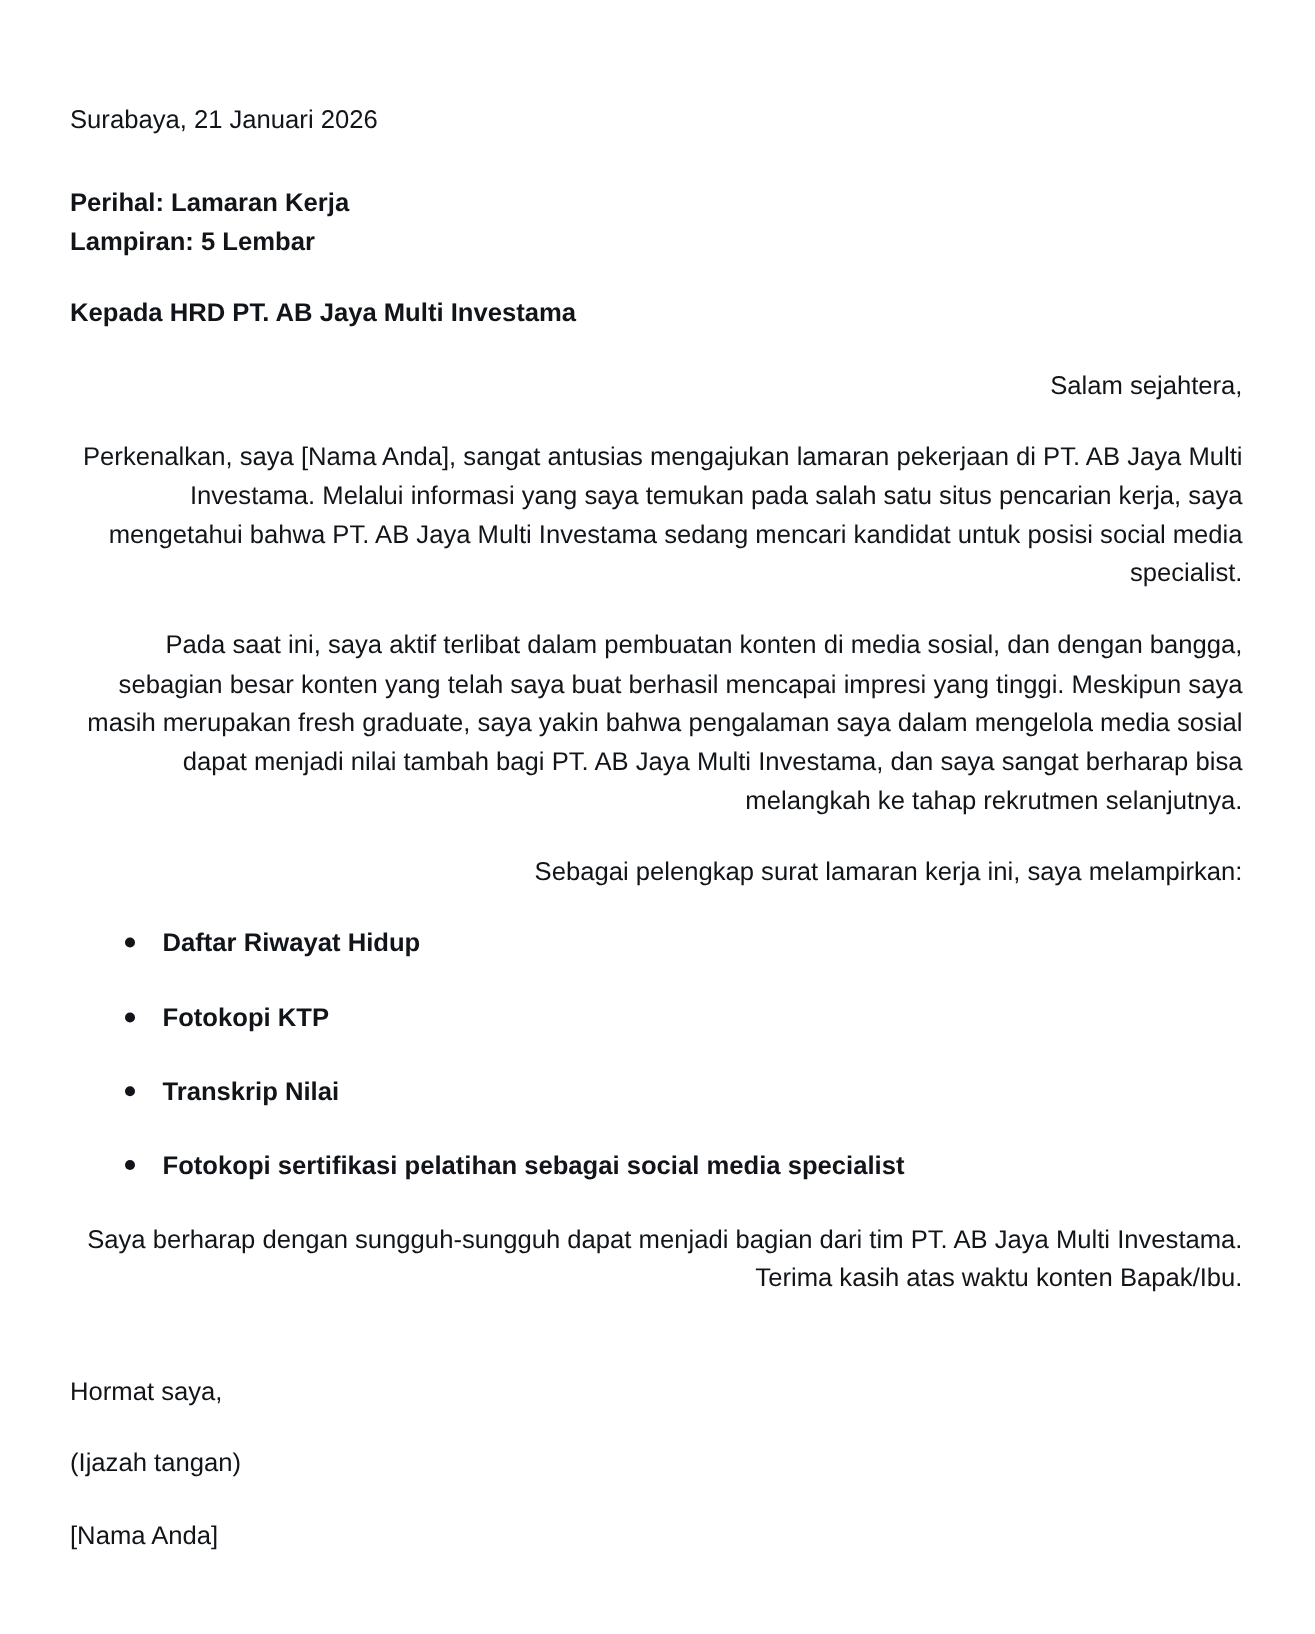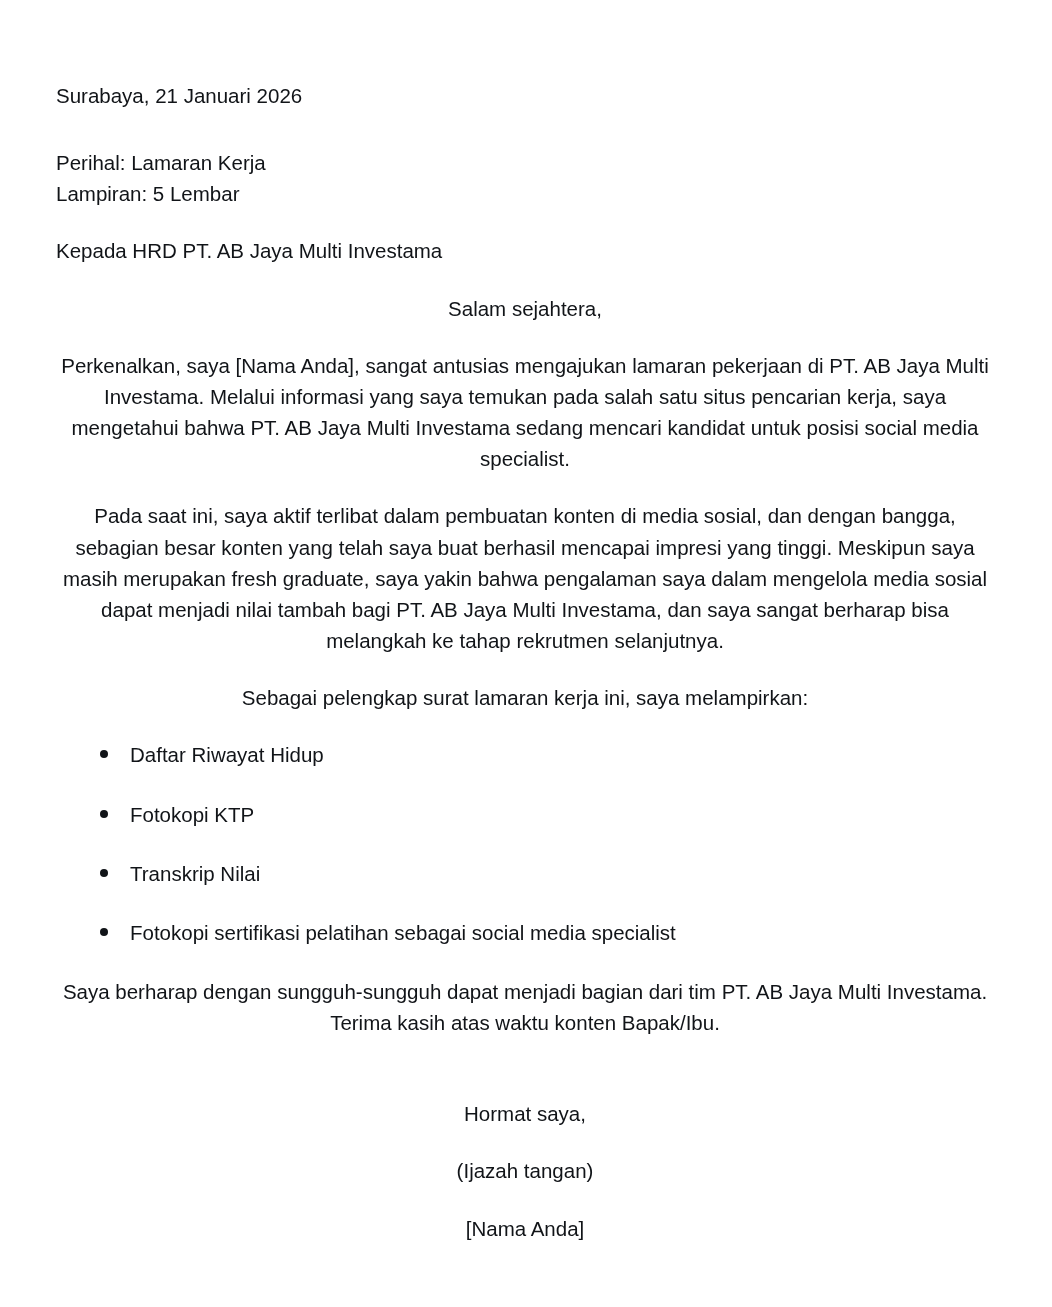--- a/index.html
+++ b/index.html
@@ -24,56 +24,57 @@
     line-height: 1.52;
     color: #111418;
   }
   .date-line {
     text-align: left;
     margin-bottom: 36px;
     font-size: 20.5px;
   }
   .block {
     margin-bottom: 26px;
+    font-weight: bold;
   }
   .block .line {
     display: block;
   }
   p.para {
     margin: 0 0 26px 0;
-    text-align: center;
+    text-align: right;
   }
   ul.attachments {
     list-style: none;
     margin: 0 0 24px 0;
     padding: 0 0 0 42px;
   }
   ul.attachments li {
     position: relative;
     padding-left: 32px;
     margin: 0 0 28px 0;
     font-size: 20.5px;
+    font-weight: bold;
   }
   ul.attachments li::before {
     content: "";
     position: absolute;
     left: 2px;
     top: 11px;
     width: 8px;
     height: 8px;
     border-radius: 50%;
     background: #111418;
   }
   .closing {
     margin-top: 60px;
   }
   .closing .line {
     display: block;
     margin-bottom: 26px;
-    text-align: center;
   }
   .closing .line:last-child {
     margin-bottom: 0;
   }
 </style>
 </head>
 <body>
 
 <div class="page">
   <div class="letter">

